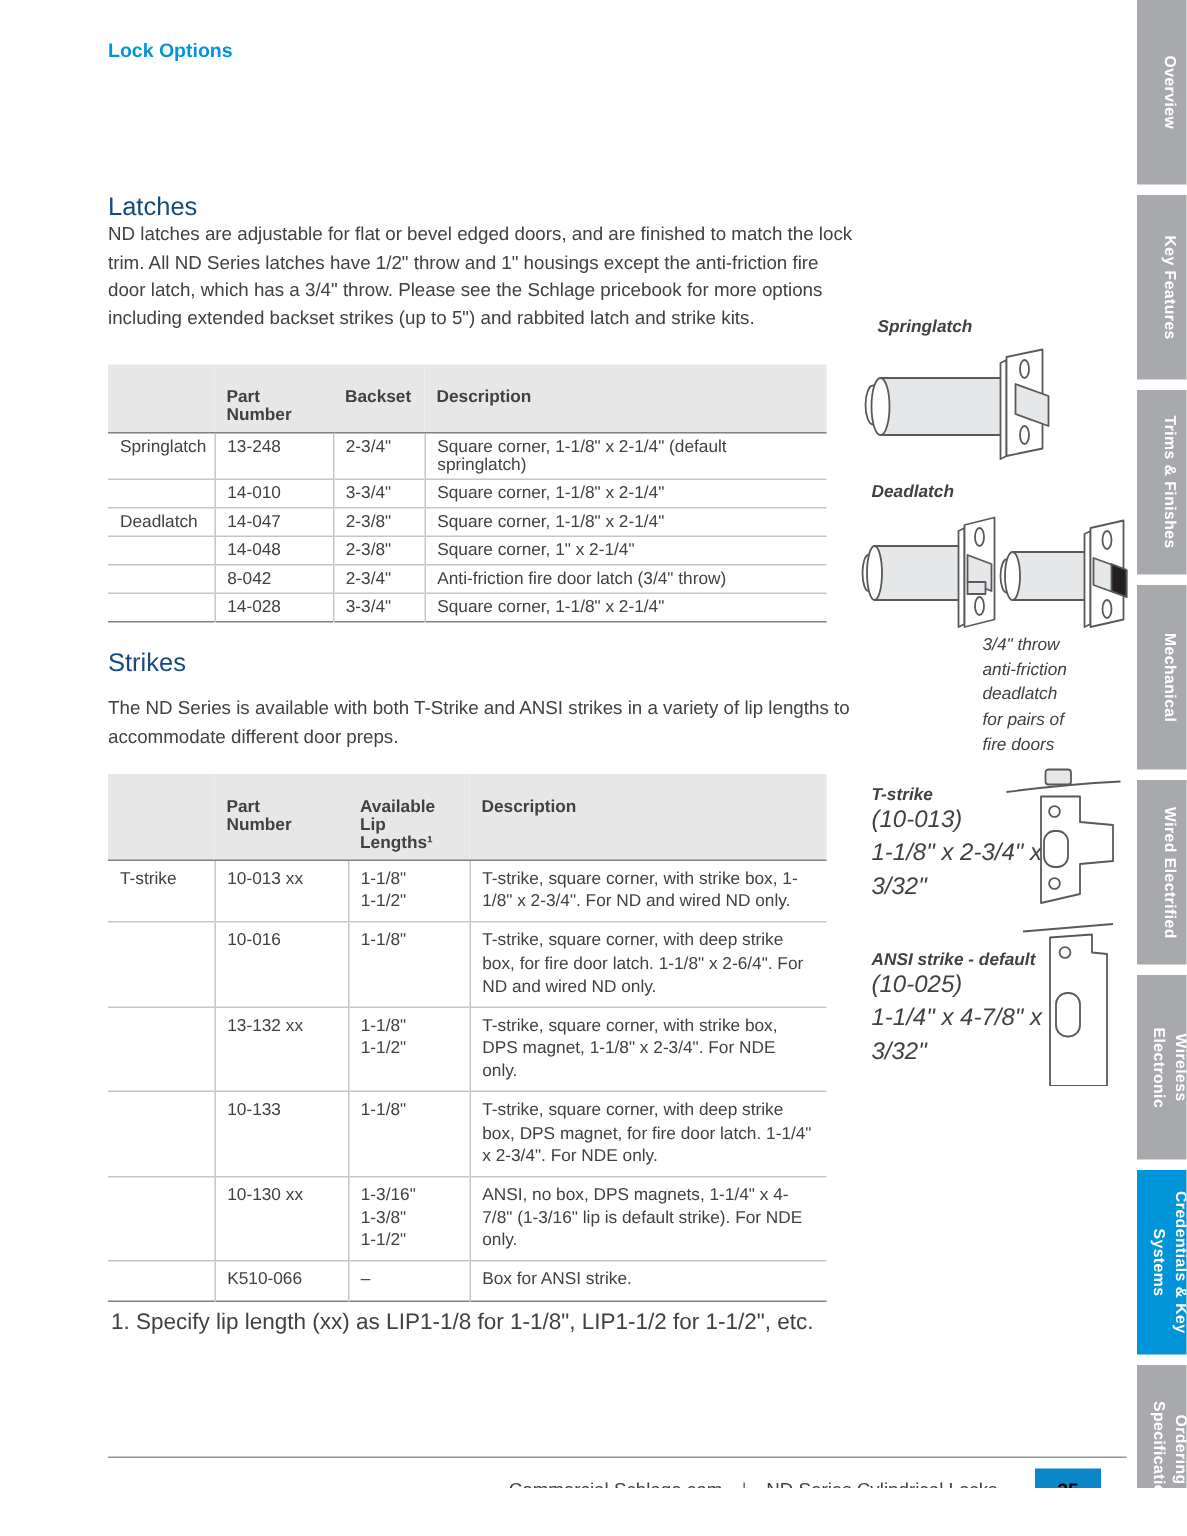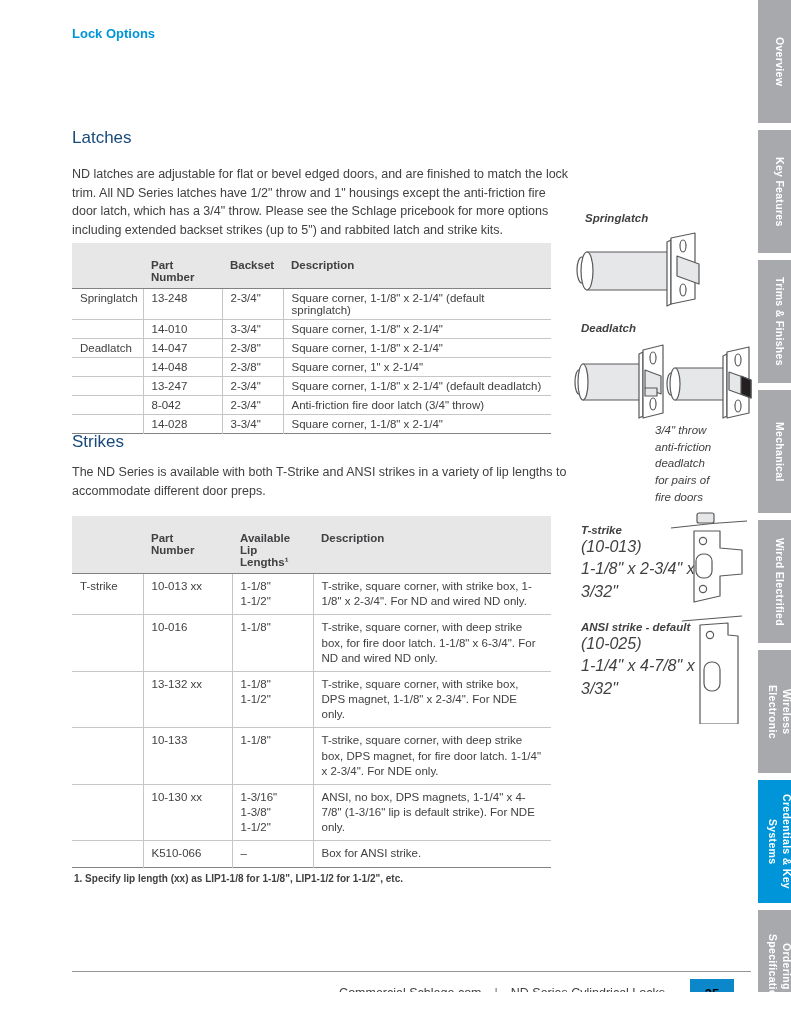--- a/index.html
+++ b/index.html
@@ -11,40 +11,40 @@
   .pre { white-space:pre-line; }
 
   
   .eyebrow { position:absolute; left:62px; top:26px; font-size:13px; font-weight:bold; color:#0095d8; }
   .page-title { position:absolute; left:60px; top:58px; font-size:28px; font-weight:400; color:#414042; letter-spacing:0.3px; }
 
   
   .section-heading { font-size:17px; font-weight:normal; color:#17497d; }
   .body-text { font-size:12.5px; line-height:1.48; color:#414042; }
   .latches-heading { position:absolute; left:62px; top:128px; }
-  .latches-body { position:absolute; left:62px; top:165px; width:502px; }
+  .latches-body { position:absolute; left:62px; top:147px; width:502px; }
   .strikes-heading { position:absolute; left:62px; top:432px; }
   .strikes-body { position:absolute; left:62px; top:463px; width:505px; }
 
   
   .tbl-wrap1 { position:absolute; left:62px; top:243px; width:479px; }
   .tbl-wrap2 { position:absolute; left:62px; top:516px; width:479px; }
   table { border-collapse:collapse; width:479px; table-layout:fixed;
           border-bottom:1.5px solid #808285; }
   th, td { font-size:11.5px; text-align:left; vertical-align:top; padding:3px 8px; }
   thead th { background:#e7e7e8; font-weight:bold; color:#414042; border-bottom:1.5px solid #808285; padding-top:16px; padding-bottom:5px; }
   tbody td { border-top:1px solid #c4c6c8; }
   tbody td + td { border-left:1px solid #c4c6c8; }
   tbody tr:first-child td { border-top:none; }
   .t1 col:nth-child(1){width:71px;} .t1 col:nth-child(2){width:79px;}
   .t1 col:nth-child(3){width:61px;} .t1 col:nth-child(4){width:268px;}
   .t2 col:nth-child(1){width:71px;} .t2 col:nth-child(2){width:89px;}
   .t2 col:nth-child(3){width:81px;} .t2 col:nth-child(4){width:238px;}
   .t2 td { padding-top:5px; padding-bottom:5px; line-height:1.32; }
-  .footnote { font-size:10px; color:#414042; margin-top:5px; padding-left:2px;font-weight:bold; }
+  .footnote { font-size:15px; color:#414042; margin-top:5px; padding-left:2px; }
 
   
   .fig-latches { position:absolute; left:563px; top:210px; width:182px; height:300px; }
   .fig-strikes { position:absolute; left:563px; top:510px; width:182px; height:230px; }
   .fig-label { font-size:11.5px; font-weight:bold; font-style:italic; color:#414042; }
   .fig-caption { font-size:11.5px; font-style:italic; line-height:1.45; color:#414042; }
   .strike-name { font-size:11.5px; font-weight:bold; font-style:italic; }
   .strike-sub { font-size:16px; font-style:italic; line-height:1.4; }
   .abs { position:absolute; }
 
@@ -115,26 +115,20 @@
           <td>Deadlatch</td>
           <td>14-047</td>
           <td>2-3/8"</td>
           <td>Square corner, 1-1/8" x 2-1/4"</td>
         </tr>
         <tr>
           <td></td>
           <td>14-048</td>
           <td>2-3/8"</td>
           <td>Square corner, 1" x 2-1/4"</td>
-        </tr>
-        <tr>
-          <td></td>
-          <td>13-247</td>
-          <td>2-3/4"</td>
-          <td>Square corner, 1-1/8" x 2-1/4" (default deadlatch)</td>
         </tr>
         <tr>
           <td></td>
           <td>8-042</td>
           <td>2-3/4"</td>
           <td>Anti-friction fire door latch (3/4" throw)</td>
         </tr>
         <tr>
           <td></td>
           <td>14-028</td>
@@ -215,21 +209,21 @@
           <td>T-strike</td>
           <td>10-013 xx</td>
           <td class="pre">1-1/8"
 1-1/2"</td>
           <td>T-strike, square corner, with strike box, 1-1/8" x 2-3/4". For ND and wired ND only.</td>
         </tr>
         <tr>
           <td></td>
           <td>10-016</td>
           <td class="pre">1-1/8"</td>
-          <td>T-strike, square corner, with deep strike box, for fire door latch. 1-1/8" x 6-3/4". For ND and wired ND only.</td>
+          <td>T-strike, square corner, with deep strike box, for fire door latch. 1-1/8" x 2-6/4". For ND and wired ND only.</td>
         </tr>
         <tr>
           <td></td>
           <td>13-132 xx</td>
           <td class="pre">1-1/8"
 1-1/2"</td>
           <td>T-strike, square corner, with strike box, DPS magnet, 1-1/8" x 2-3/4". For NDE only.</td>
         </tr>
         <tr>
           <td></td>
@@ -265,21 +259,21 @@
     <svg class="abs" style="left:92px; top:0px;" width="88" height="96" viewBox="0 0 88 96">
       <g class="lineart">
         <rect x="32" y="3" width="17" height="10" rx="2" class="shade"></rect>
         <path d="M6,18 Q44,13 82,11" fill="none"></path>
         <path d="M29,21 L55,21 L55,38 L77,40 L77,64 L55,66 L55,86 L29,92 Z"></path>
         <circle cx="38" cy="31" r="3.6"></circle>
         <rect x="31" y="44" width="16" height="24" rx="7"></rect>
         <circle cx="38" cy="79" r="3.6"></circle>
       </g>
     </svg>
-    <div class="abs" style="left:8px; top:111px; width:135px;">
+    <div class="abs" style="left:8px; top:124px; width:135px;">
       <div class="strike-name">ANSI strike - default</div>
       <div class="strike-sub">(10-025)</div>
       <div class="strike-sub">1-1/4" x 4-7/8" x 3/32"</div>
     </div>
     <svg class="abs" style="left:105px; top:102px;" width="72" height="112" viewBox="0 0 72 112">
       <g class="lineart">
         <path d="M4,9 L64,4" fill="none"></path>
         <path d="M22,13 L50,11 L50,23 L60,24 L60,112 L22,112 Z"></path>
         <circle cx="32" cy="23" r="3.6"></circle>
         <rect x="26" y="50" width="16" height="29" rx="7.5"></rect>

